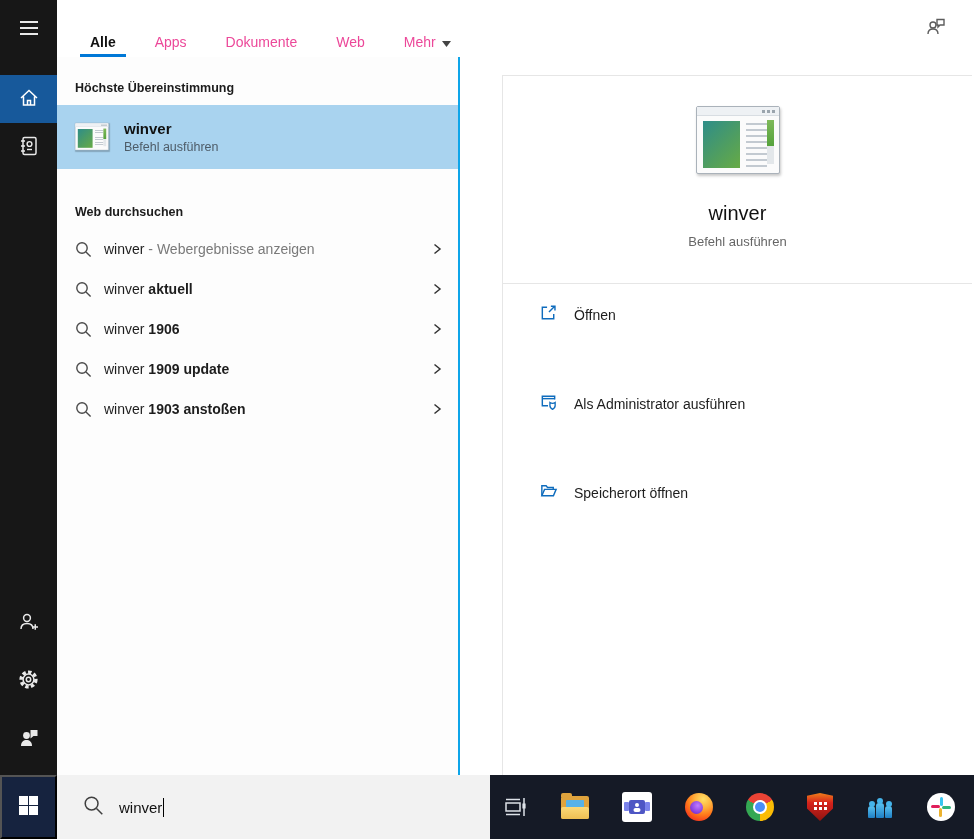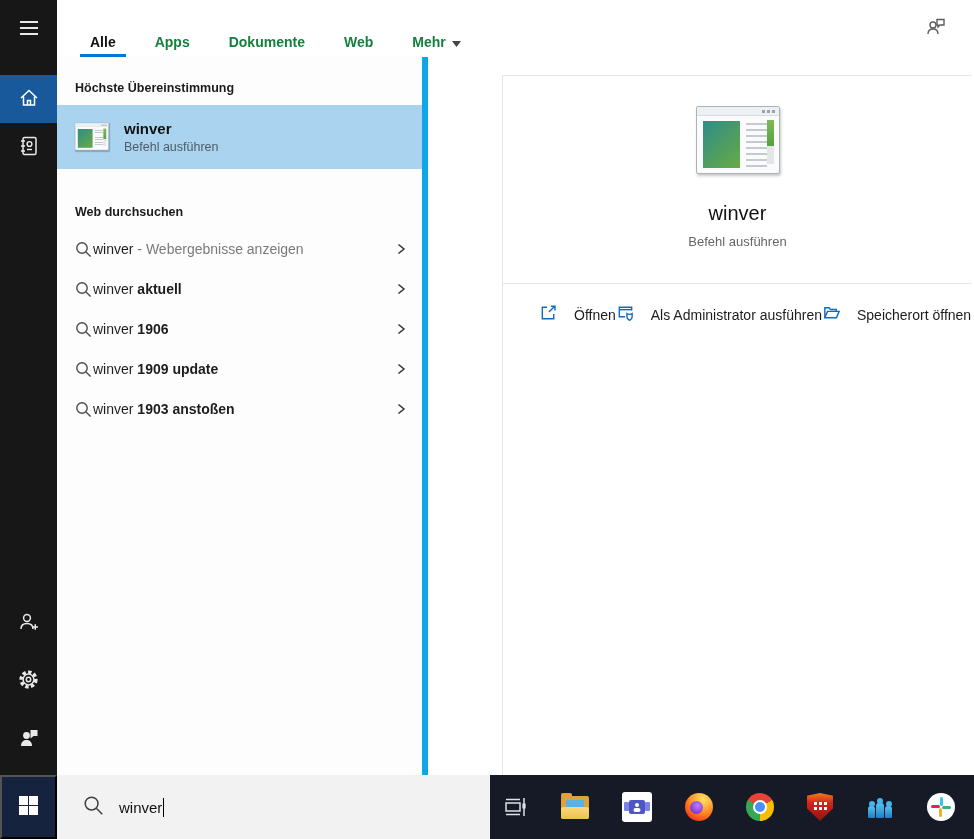--- a/index.html
+++ b/index.html
@@ -16,38 +16,38 @@
   .sb-btn.first{margin-top:5px;}
   .sb-btn.home{margin-top:22px;}
   .sb-btn.active{background:#17599b;}
   .sb-spacer{flex:1;}
   .sb-bottom{display:flex;flex-direction:column;row-gap:10px;margin-bottom:12px;}
 
   
   .topbar{position:absolute;left:57px;top:0;width:917px;height:57px;background:#fff;
           display:flex;align-items:stretch;padding-left:31px;}
   .tabs{display:flex;align-items:stretch;column-gap:35px;margin-top:26px;}
-  .tab{display:flex;align-items:center;column-gap:6px;font-size:14px;color:#15803d;
-       position:relative;cursor:pointer;padding:0 2px;font-weight:bold;}
+  .tab{display:flex;align-items:center;column-gap:6px;font-size:14px;color:#ec4899;
+       position:relative;cursor:pointer;padding:0 2px;}
   .tab.active{color:#111;font-weight:bold;}
   .tab.active::after{content:"";position:absolute;left:-8px;right:-8px;bottom:0;height:3px;background:#0078d7;}
   .topbar-right{margin-left:auto;display:flex;align-items:center;padding-right:26px;}
 
   
-  .left-panel{position:absolute;left:57px;top:57px;width:371px;height:718px;background:#fdfdfd;
-              border-right:6px solid #0ea5e9;}
+  .left-panel{position:absolute;left:57px;top:57px;width:403px;height:718px;background:#fdfdfd;
+              border-right:2px solid #0ea5e9;}
   .section-header{font-size:12.5px;font-weight:bold;color:#1c1c1c;padding:24px 0 10px 18px;}
   .section-header.web{padding-top:36px;}
   .best-row{height:64px;background:#a9d3ef;display:flex;align-items:center;padding-left:18px;cursor:pointer;}
   .best-texts{margin-left:15px;display:flex;flex-direction:column;row-gap:3px;}
   .best-title{font-size:15px;font-weight:bold;color:#111;}
   .best-sub{font-size:12.5px;color:#4e5c68;}
   .sug-row{height:40px;display:flex;align-items:center;padding:0 14px 0 18px;cursor:pointer;}
   .sug-row .mag{width:18px;display:flex;}
-  .sug-text{margin-left:0;font-size:14px;color:#1d1d1d;white-space:pre;}
+  .sug-text{margin-left:11px;font-size:14px;color:#1d1d1d;white-space:pre;}
   .t-bold{font-weight:bold;}
   .t-gray{color:#7a7a7a;}
   .sug-row .chev{margin-left:auto;display:flex;}
 
   
   .winicon{position:relative;width:84px;height:68px;background:#fbfbfb;border:1px solid #aab2ba;
            border-radius:2px;box-shadow:1px 2px 3px rgba(0,0,0,.22);}
   .wi-title{height:9px;background:#eef1f4;border-bottom:1px solid #d8dde2;display:flex;
             justify-content:flex-end;align-items:center;column-gap:2px;padding-right:4px;}
   .wi-title i{width:3px;height:3px;background:#9aa4ad;display:block;}
@@ -63,21 +63,21 @@
 
   
   .preview-pane{position:absolute;left:490px;top:57px;width:484px;height:718px;background:#fff;}
   .preview-card{position:absolute;left:12px;top:18px;right:2px;bottom:0;background:#fff;
                 border-top:1px solid #e6e6e6;border-left:1px solid #e6e6e6;
                 display:flex;flex-direction:column;align-items:center;}
   .pv-icon{margin-top:30px;}
   .pv-title{margin-top:28px;font-size:20px;color:#111;}
   .pv-sub{margin-top:9px;font-size:13px;color:#666;}
   .pv-divider{width:100%;height:0;border-bottom:1px solid #e6e6e6;margin-top:34px;}
-  .pv-actions{width:100%;padding:10px 0 0 36px;display:flex;flex-direction:row;}
+  .pv-actions{width:100%;padding:10px 0 0 36px;display:flex;flex-direction:column;gap:48px;}
   .pv-action{height:41px;display:flex;align-items:center;column-gap:16px;cursor:pointer;}
   .pv-action .label{font-size:14px;color:#1d1d1d;}
 
   
   .start-btn{position:absolute;left:0;top:775px;width:57px;height:64px;background:#16233f;
              display:flex;align-items:center;justify-content:center;cursor:pointer;}
   .search-bar{position:absolute;left:57px;top:775px;width:433px;height:64px;background:#f2f2f2;
               display:flex;align-items:center;padding-left:26px;}
   .search-value{margin-left:15px;font-size:15px;color:#111;}
   .caret{display:inline-block;width:1px;height:19px;background:#000;margin-left:1px;vertical-align:-4px;}

